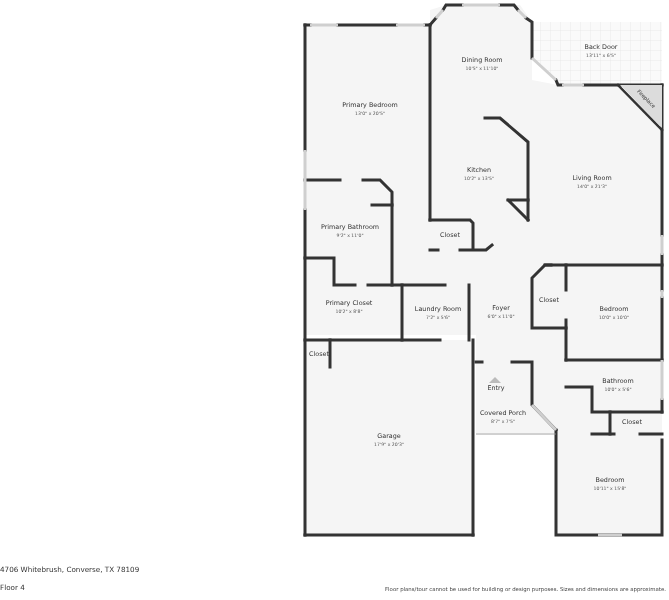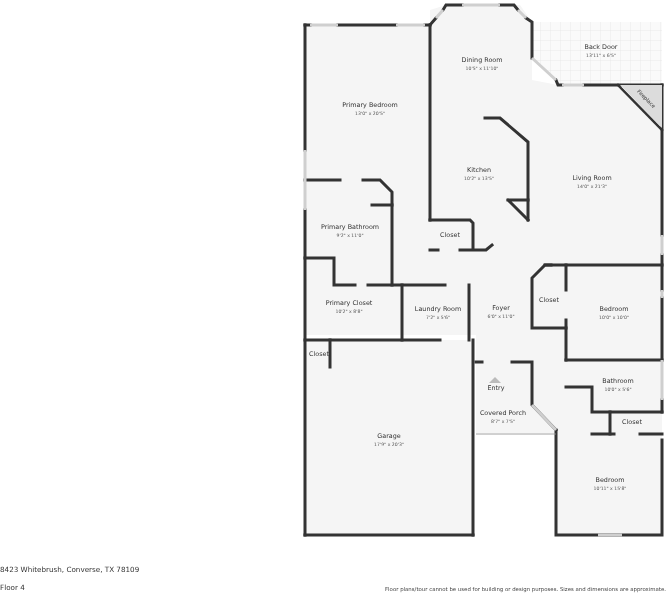--- a/index.html
+++ b/index.html
@@ -131,15 +131,15 @@
     <text class="room-label" x="632" y="424">Closet</text>
 
     <text class="room-label" x="389" y="438">Garage</text>
     <text class="room-dim" x="389" y="446">17'9" x 20'3"</text>
 
     <text class="room-label" x="610" y="482">Bedroom</text>
     <text class="room-dim" x="610" y="490">10'11" x 15'8"</text>
   </g>
 </svg>
 
-<div class="footer-addr">8423 Whitebrush, Converse, TX 78109</div>
+<div class="footer-addr">4706 Whitebrush, Converse, TX 78109</div>
 <div class="footer-floor">Floor 4</div>
 <div class="footer-disclaimer">Floor plans/tour cannot be used for building or design purposes. Sizes and dimensions are approximate.</div>
 
 </body></html>

